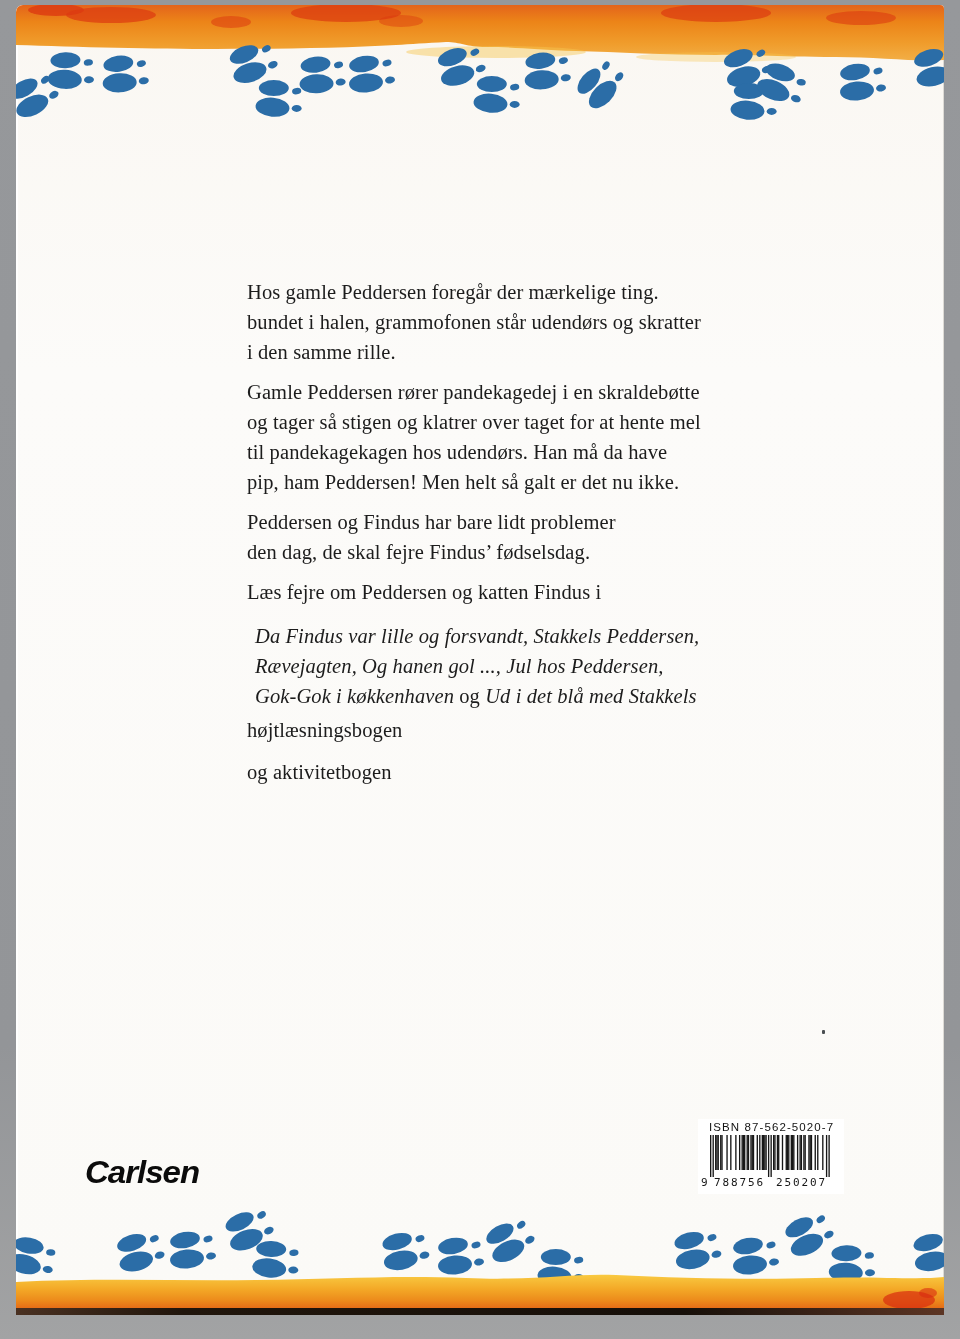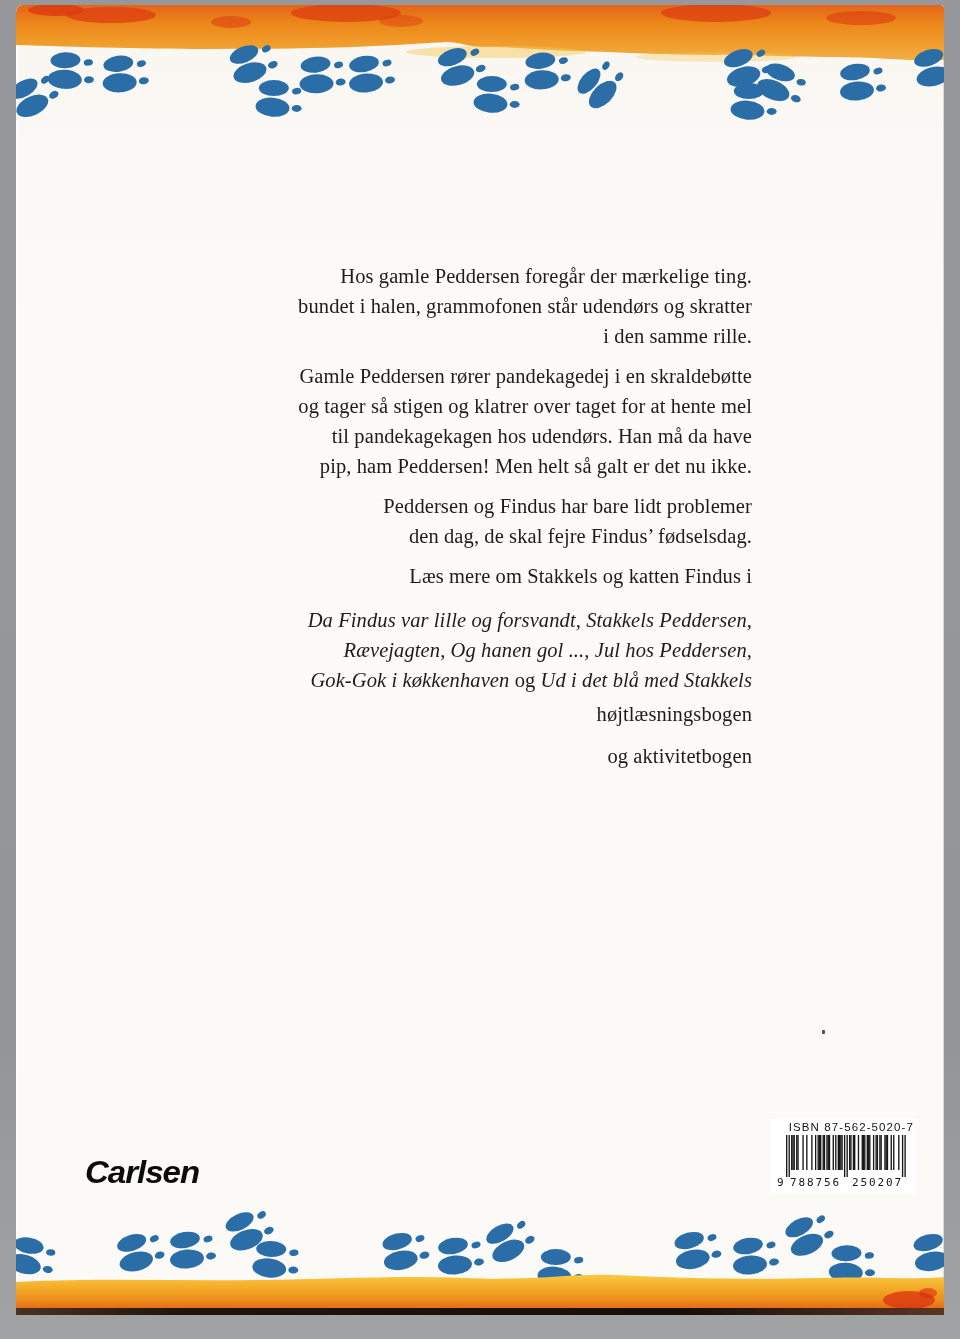--- a/index.html
+++ b/index.html
@@ -16,35 +16,35 @@
     overflow:hidden;
   }
   .band-top{position:absolute;top:0;left:0;width:928px;height:62px;}
   .band-bottom{position:absolute;bottom:7px;left:0;width:928px;height:38px;}
   .book-edge{
     position:absolute;bottom:0;left:0;width:100%;height:7px;
     background:linear-gradient(90deg,#4a3122 0%,#20150b 18%,#160f09 72%,#5c3524 100%);
   }
   .fp-layer{position:absolute;left:0;top:0;width:928px;height:1310px;pointer-events:none;}
   .copy{
-    position:absolute;left:231px;top:256px;width:505px;
-    font-size:20.5px;line-height:30px;color:#1c1c1c;letter-spacing:.1px;text-align:right;
+    position:absolute;left:231px;top:272px;width:505px;
+    font-size:20.5px;line-height:30px;color:#1c1c1c;letter-spacing:.1px;
   }
   .para{margin:0 0 10px 0;}
   .lead{margin:8px 0 14px 0;}
-  .booklist{margin:0 0 4px 0;}
+  .booklist{margin:0 0 4px 8px;}
   .group{margin:0 0 12px 0;}
   .it{font-style:italic;}
   .logo{
     position:absolute;left:69px;top:1148px;
     font-family:"Liberation Sans",sans-serif;font-weight:800;font-style:italic;
     font-size:33px;letter-spacing:-1px;color:#0b0b0b;transform:scaleY(.97);
     white-space:nowrap;
   }
-  .isbn{position:absolute;left:754px;top:1114px;width:142px;background:#fff;padding:2px 2px 0 2px;text-align:right;}
+  .isbn{position:absolute;left:682px;top:1114px;width:142px;background:#fff;padding:2px 2px 0 2px;}
   .isbn-label{
     font-family:"Liberation Sans",sans-serif;font-size:11.5px;letter-spacing:1.1px;
     color:#141414;margin:0 0 2px 9px;white-space:nowrap;
   }
   .bc-t{font-family:"DejaVu Sans Mono",monospace;font-size:11px;fill:#161616;}
   .speck{position:absolute;left:806px;top:1025px;width:3px;height:4px;background:#4a4f52;border-radius:1px;}
 </style>
 </head>
 <body>
 
@@ -125,21 +125,21 @@
     <div class="para">
       <div>Gamle Peddersen rører pandekagedej i en skraldebøtte</div>
       <div>og tager så stigen og klatrer over taget for at hente mel</div>
       <div>til pandekagekagen hos udendørs. Han må da have</div>
       <div>pip, ham Peddersen! Men helt så galt er det nu ikke.</div>
     </div>
     <div class="para">
       <div>Peddersen og Findus har bare lidt problemer</div>
       <div>den dag, de skal fejre Findus’ fødselsdag.</div>
     </div>
-    <div class="lead">Læs mere om Stakkels og katten Findus i</div>
+    <div class="lead">Læs fejre om Peddersen og katten Findus i</div>
 
     <div class="group">
       <div class="booklist">
         <div><span class="it">Da Findus var lille og forsvandt, Stakkels Peddersen,</span></div>
         <div><span class="it">Rævejagten, Og hanen gol ..., Jul hos Peddersen,</span></div>
         <div><span class="it">Gok-Gok i køkkenhaven</span><span> og </span><span class="it">Ud i det blå med Stakkels</span></div>
       </div>
     </div>
 
     <div class="group" style="margin-top:-8px">

